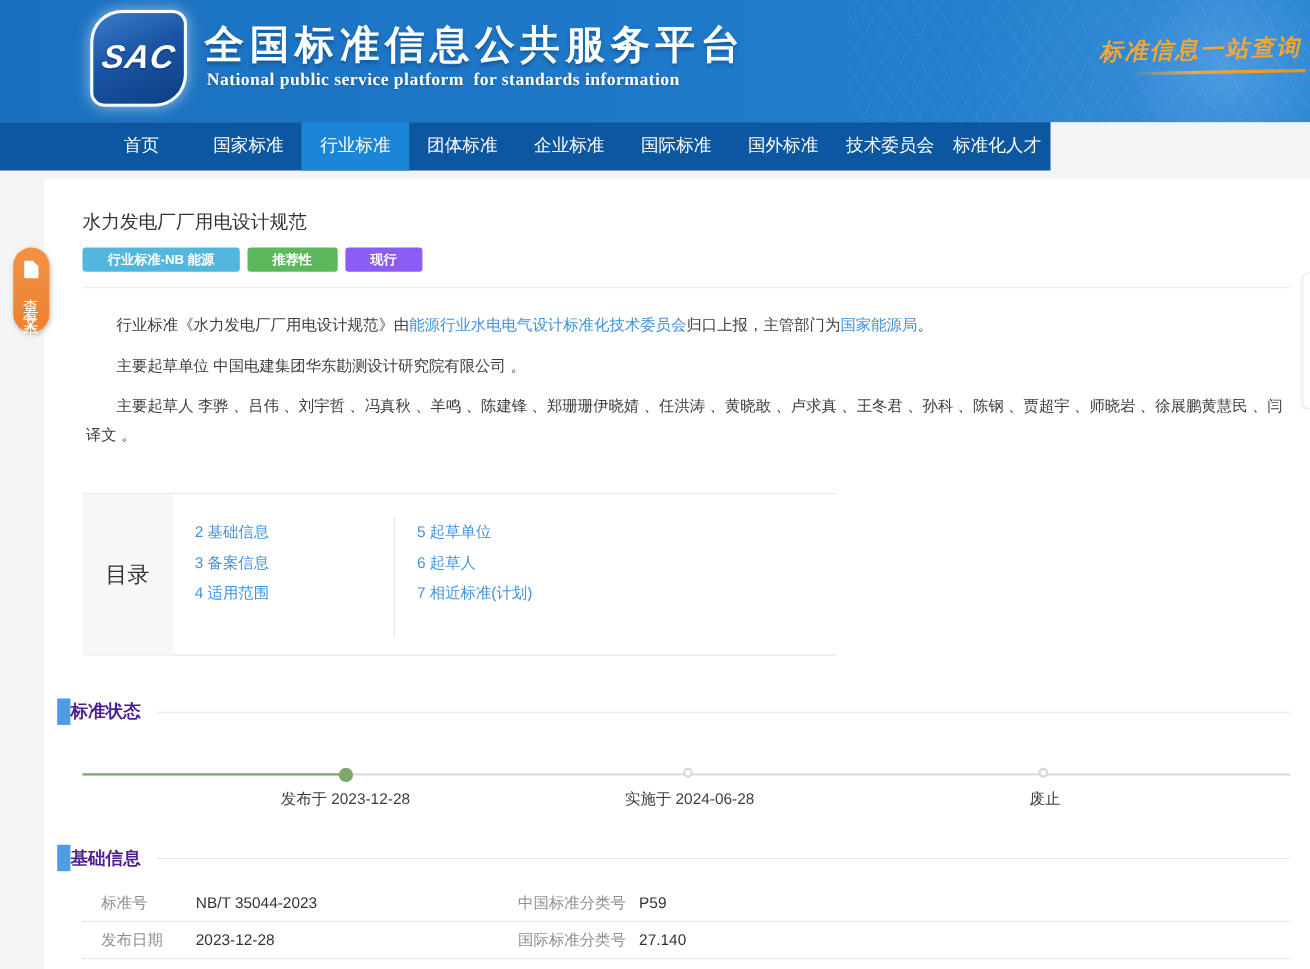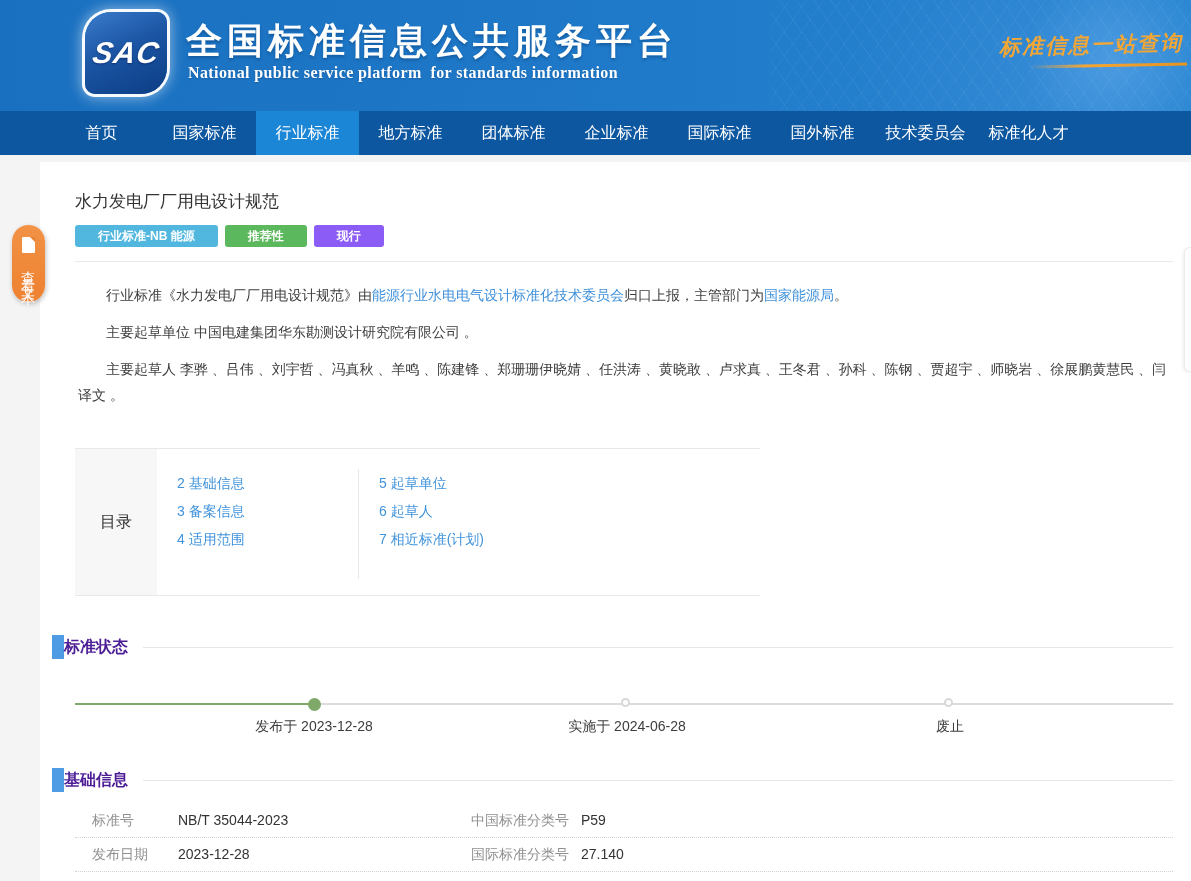--- a/index.html
+++ b/index.html
@@ -28,22 +28,22 @@
   .header-subtitle{ position:absolute; left:188px; top:64px; color:#fff; font-size:16px;
     font-weight:bold; letter-spacing:.4px; text-shadow:0 1px 2px rgba(0,40,90,.3); z-index:2; white-space:pre;font-family:Liberation Serif, serif; }
   .header-slogan{ position:absolute; right:8px; top:31px; color:#f2a636; font-size:21px;
     font-weight:bold; font-style:italic; font-family:"DejaVu Serif",serif;
     letter-spacing:2px; transform:rotate(-1.5deg); z-index:2; white-space:pre; }
   .slogan-underline{ position:absolute; right:4px; top:64px; width:158px; height:3px;
     background:linear-gradient(90deg, rgba(242,166,54,0), #f2a636 35%, #e8941e); z-index:2;
     transform:rotate(-1deg); }
 
   
-  .main-nav{ position:absolute; top:111px; left:0; width:1191px; height:44px;
-    background:#0d57a0; display:flex; padding-left:50px; z-index:3; }
+  .main-nav{ position:absolute; top:111px; left:0; width:955px; height:44px;
+    background:#0d57a0; display:flex; padding-left:80px; z-index:3; }
   .nav-item{ width:103px; height:44px; line-height:44px; text-align:center;
     color:#fff; font-size:16px; cursor:pointer; white-space:nowrap; }
   .nav-item.active{ background:#1c86d6; }
 
   
   .card{ position:absolute; left:40px; top:162px; width:1151px; height:760px; background:#fff; }
 
   .page-title{ margin:28px 18px 0 35px; font-size:17px; color:#333; }
   .badges{ margin:12px 0 0 35px; display:flex; gap:7px; }
   .badge{ color:#fff; font-size:12px; font-weight:bold; line-height:16px;
@@ -55,21 +55,21 @@
 
   .par{ margin:20px 18px 0 38px; font-size:14px; color:#3d3d3d; line-height:26px;
     text-indent:2em; }
   .par + .par{ margin-top:11px; }
   .text-link{ color:#3f90da; cursor:pointer; text-decoration:none; }
 
   
   .toc{ display:flex; margin:40px 0 0 35px; width:685px; min-height:148px;
     border-top:1px solid #e8e8e8; border-bottom:1px solid #e8e8e8; }
   .toc-label{ width:82px; background:#f7f7f7; display:flex; align-items:center;
-    justify-content:center; font-size:16px; color:#333; }
+    justify-content:center; font-size:20px; color:#333; }
   .toc-cols{ display:flex; padding:20px 0 16px 0; }
   .toc-col{ width:201px; padding-left:20px; }
   .toc-col.second{ border-left:1px solid #e8e8e8; width:300px; }
   .toc-link{ font-size:14px; color:#4193dc; line-height:28px; cursor:pointer; white-space:nowrap; }
 
   
   .section-header{ display:flex; align-items:center; margin:39px 0 0 12px; height:24px; }
   .section-marker{ width:12px; height:24px; background:#4f9be4; }
   .section-title{ font-size:16px; font-weight:bold; color:#4c1d95; white-space:nowrap; }
   .section-line{ flex:1; height:1px; background:#e6e6e6; margin-left:15px; margin-right:18px; }
@@ -118,21 +118,20 @@
   <div class="header-title">全国标准信息公共服务平台</div>
   <div class="header-subtitle">National public service platform  for standards information</div>
   <div class="header-slogan">标准信息一站查询</div>
   <div class="slogan-underline"></div>
 </div>
 
 <div class="main-nav">
   <div class="nav-item">首页</div>
   <div class="nav-item">国家标准</div>
   <div class="nav-item active">行业标准</div>
-  <div class="nav-item">地方标准</div>
   <div class="nav-item">团体标准</div>
   <div class="nav-item">企业标准</div>
   <div class="nav-item">国际标准</div>
   <div class="nav-item">国外标准</div>
   <div class="nav-item">技术委员会</div>
   <div class="nav-item">标准化人才</div>
 </div>
 
 <div class="view-text-btn">
   <span class="doc-icon"></span>

